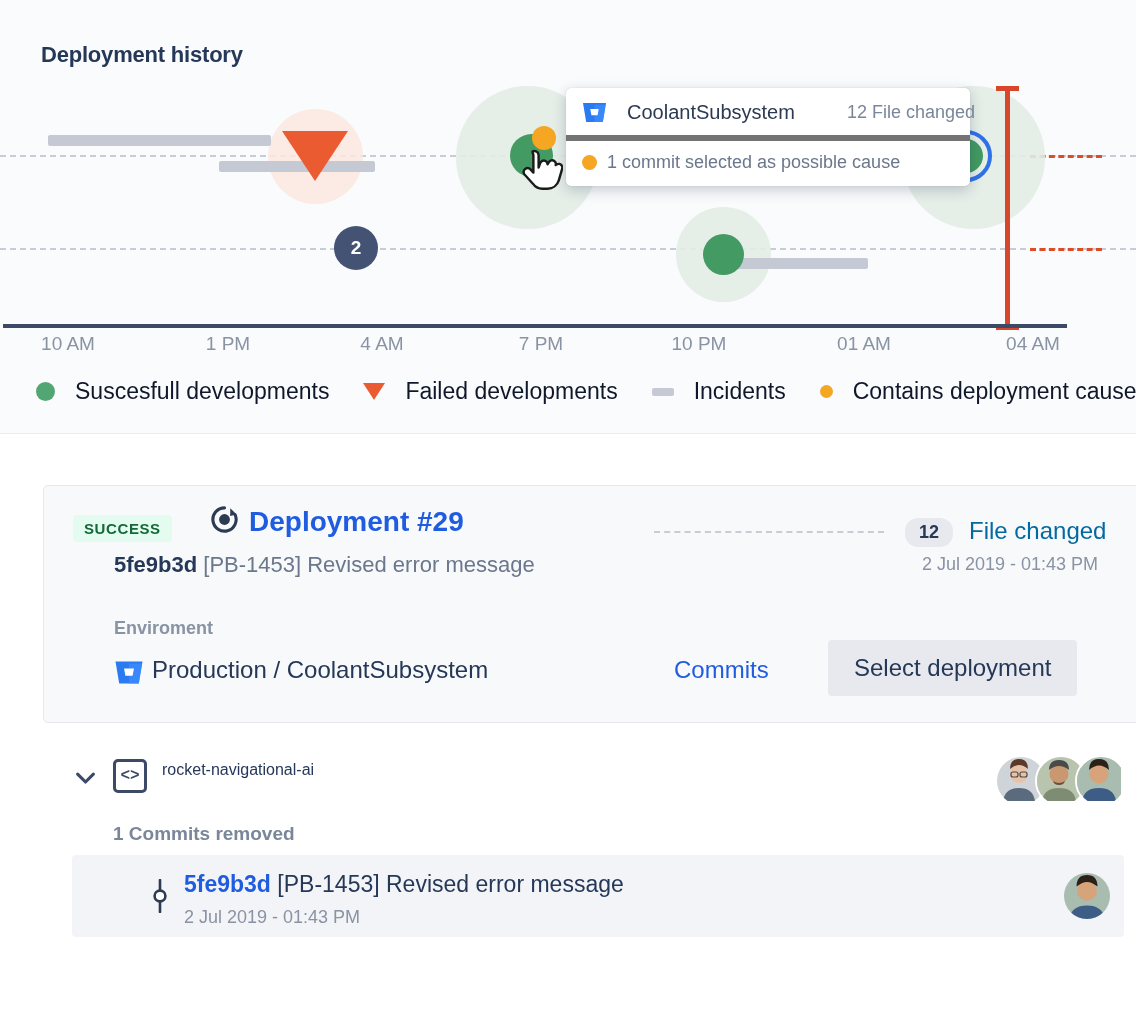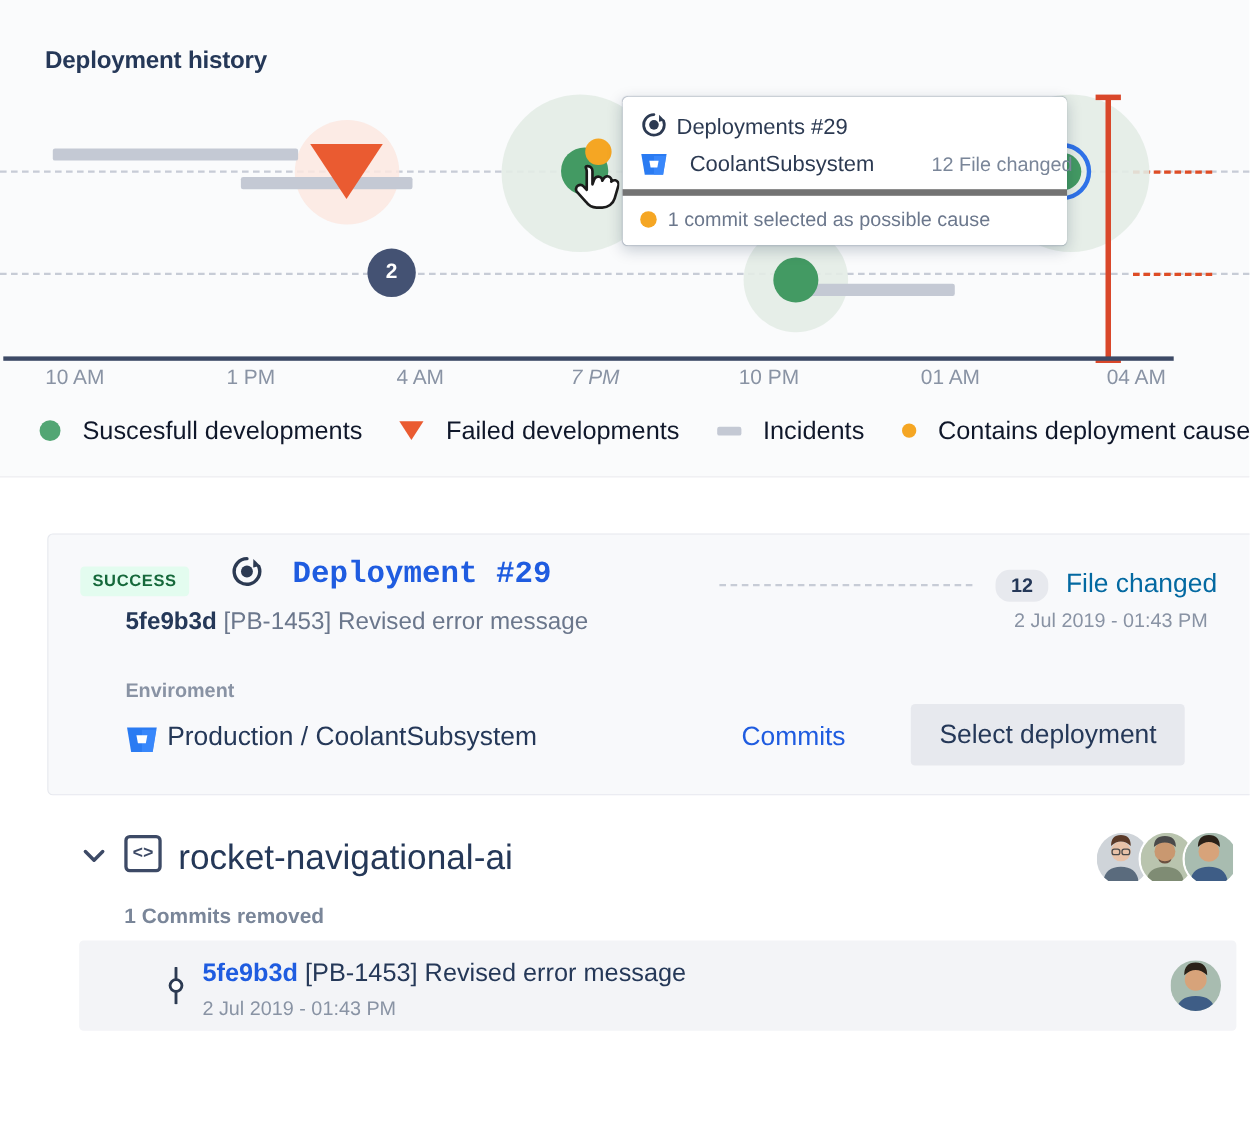--- a/index.html
+++ b/index.html
@@ -157,21 +157,21 @@
   }
   .dc-head{position:relative;height:118px;}
   .badge-success{
     position:absolute;left:29px;top:29px;
     background:#e3fcef;color:#15683a;
     font-size:15px;font-weight:bold;letter-spacing:.6px;
     padding:5px 11px;border-radius:4px;
   }
   .dc-title{
     position:absolute;left:165px;top:18px;
-    display:flex;align-items:center;gap:26px;font-family:Liberation Mono, monospace;
+    display:flex;align-items:center;gap:9px;
   }
   .dc-title-text{
     font-size:28px;font-weight:bold;color:#1f5ce0;white-space:nowrap;
   }
   .dc-dash{
     position:absolute;left:610px;top:45px;width:230px;height:0;
     border-top:2px dashed #c7ccd6;
   }
   .files-pill{
     position:absolute;left:861px;top:32px;
@@ -222,21 +222,21 @@
     position:absolute;left:29px;top:19px;cursor:pointer;
   }
   .code-icon{
     position:absolute;left:70px;top:14px;
     width:34px;height:34px;border:3px solid #3d4a66;border-radius:5px;
     box-sizing:border-box;display:flex;align-items:center;justify-content:center;
     font-size:16px;font-weight:bold;color:#3d4a66;font-family:"Liberation Mono", monospace;
   }
   .repo-name{
     position:absolute;left:119px;top:16px;
-    font-size:32px;color:#253858;white-space:nowrap;
+    font-size:16px;color:#253858;white-space:nowrap;
   }
   .avatars{
     position:absolute;right:24px;top:10px;display:flex;
   }
   .av{
     width:48px;height:48px;border-radius:50%;
     border:2px solid #ffffff;margin-left:-12px;
     overflow:hidden;position:relative;flex:none;
   }
   .av:first-child{margin-left:0;}
@@ -306,21 +306,21 @@
     <div class="now-line" style="left:1005px;top:10px;height:242px;"></div>
     <div class="now-cap" style="left:996px;top:8px;"></div>
     <div class="now-cap" style="left:996px;top:247px;"></div>
   </div>
 
   <div class="axis-line"></div>
   <div class="tick-labels">
     <div class="tick" style="left:68px;">10 AM</div>
     <div class="tick" style="left:228px;">1 PM</div>
     <div class="tick" style="left:382px;">4 AM</div>
-    <div class="tick" style="left:541px;font-style:italic;">7 PM</div>
+    <div class="tick" style="left:541px;">7 PM</div>
     <div class="tick" style="left:699px;">10 PM</div>
     <div class="tick" style="left:864px;">01 AM</div>
     <div class="tick" style="left:1033px;">04 AM</div>
   </div>
 
   <div class="legend">
     <div class="legend-item">
       <span class="lg-circle"></span>
       <span>Suscesfull developments</span>
     </div>
@@ -334,30 +334,20 @@
     </div>
     <div class="legend-item">
       <span class="lg-dot"></span>
       <span>Contains deployment cause</span>
     </div>
   </div>
 </div>
 
 <div class="tooltip">
   <div class="tt-top">
-    <div class="tt-row1">
-      <span>
-        <svg width="25" height="25" viewBox="0 0 24 24" aria-hidden="true">
-          <path d="M12 3a9 9 0 1 0 8.3 5.5" fill="none" stroke="#2c3a52" stroke-width="2.4" stroke-linecap="round"></path>
-          <path d="M16.5 3.2 L21.4 8.2 L16.4 9.2 Z" fill="#2c3a52"></path>
-          <circle cx="12" cy="12" r="4.2" fill="#2c3a52"></circle>
-        </svg>
-      </span>
-      <span class="tt-title">Deployments #29</span>
-    </div>
     <div class="tt-row2">
       <span class="bucket">
         <svg width="25" height="23" viewBox="0 0 26 24" aria-hidden="true">
           <path d="M1 2.2 h24 l-3.3 19.6 h-17.4 Z" fill="#2a7bf2"></path>
           <path d="M13 4 h11.6 l-2.9 17.8 h-8.7 Z" fill="#3d8bfd" opacity=".75"></path>
           <path d="M8.6 8.4 h8.8 l-1.2 6.4 h-6.4 Z" fill="#ffffff"></path>
         </svg>
       </span>
       <span class="tt-env">CoolantSubsystem</span>
       <span class="tt-sep"></span>

